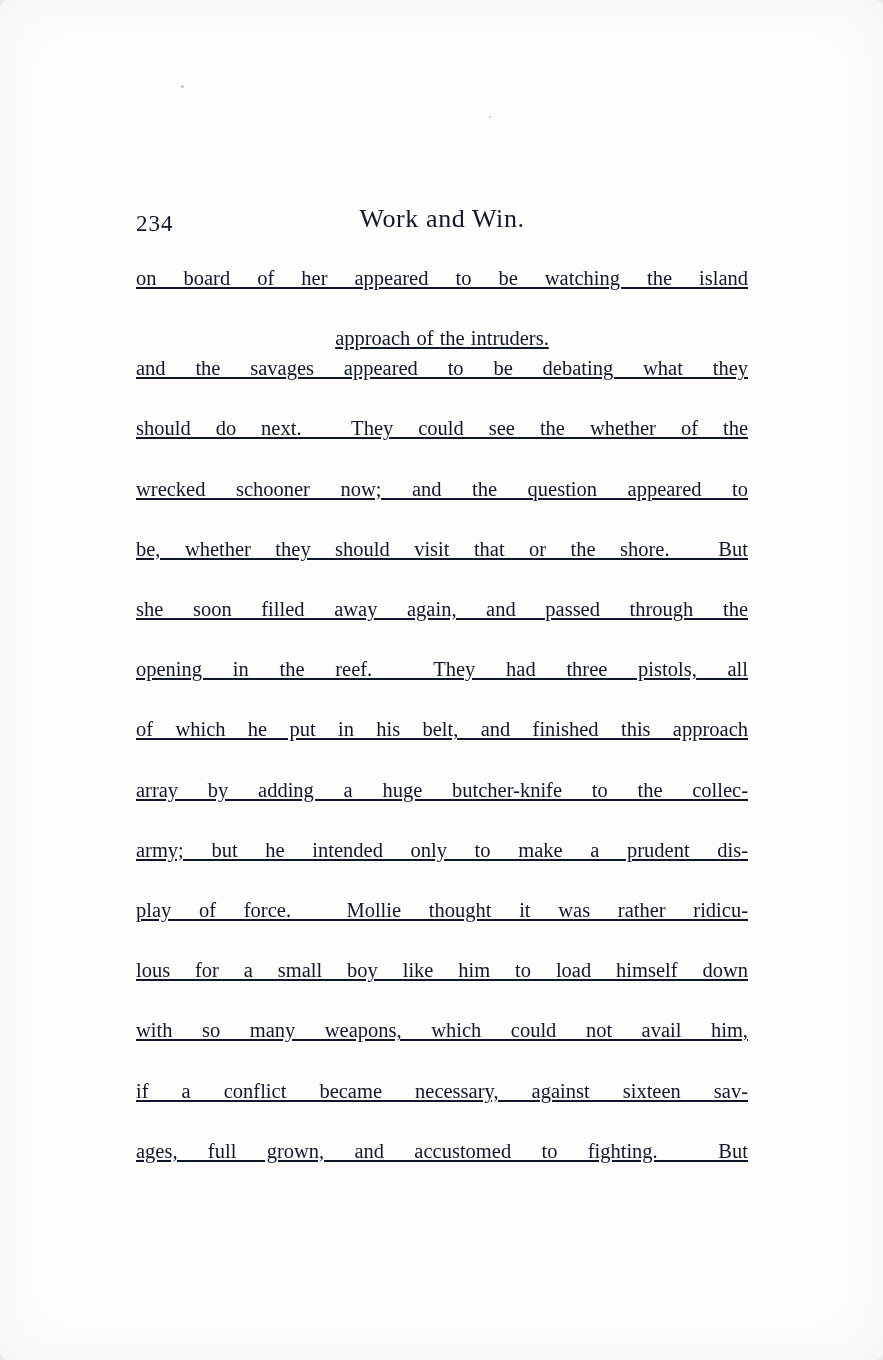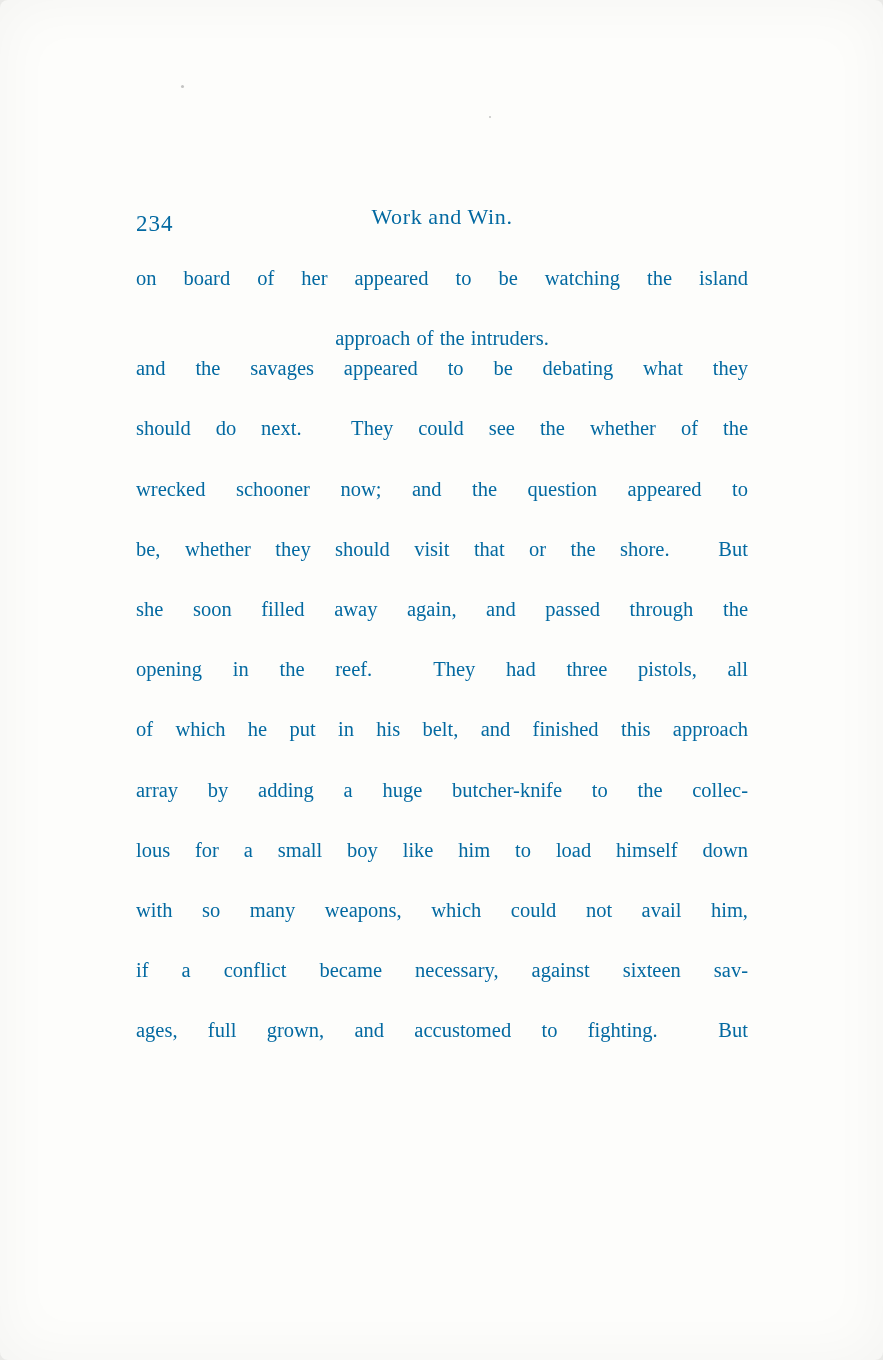--- a/index.html
+++ b/index.html
@@ -8,21 +8,21 @@
     background: #e9e9e7;
   }
   .page {
     position: relative;
     width: 883px;
     height: 1360px;
     margin: 0 auto;
     background: #fdfdfb;
     box-shadow: inset 0 0 60px rgba(0,0,0,0.04);
     font-family: "Liberation Serif", "DejaVu Serif", serif;
-    color: #0369a1;
+    color: #0f172a;
     overflow: hidden;
     border-radius: 8px;
   }
   .speck {
     position: absolute;
     background: rgba(90,90,90,0.35);
     border-radius: 50%;
   }
   .speck-1 { left: 181px; top: 85px; width: 3px; height: 3px; }
   .speck-2 { left: 489px; top: 116px; width: 2px; height: 2px; }
@@ -38,33 +38,34 @@
   }
   .page-number {
     position: absolute;
     left: 0;
     top: 7px;
     font-size: 23px;
     letter-spacing: 1px;
   }
   .page-title {
     text-align: center;
-    font-size: 22px;
+    font-size: 26px;
     letter-spacing: 0.6px;
     white-space: nowrap;
   }
   .body-text {
     margin-top: 21px;
     font-size: 20.5px;
     line-height: 30.1px;
     word-spacing: 1px;
   }
   .line {
     text-align: justify;
     white-space: pre-wrap;
+    text-decoration: underline;
   }
   
   .line.j::after {
     content: "";
     display: inline-block;
     width: 100%;
   }
   .line.last {
     text-align: center;
   }
@@ -89,19 +90,21 @@
         <div class="line j">on board of her appeared to be watching the island</div>
         <div class="line last">approach of the intruders.</div>
         <div class="line j">and the savages appeared to be debating what they</div>
         <div class="line j">should do next.  They could see the whether of the</div>
         <div class="line j">wrecked schooner now; and the question appeared to</div>
         <div class="line j">be, whether they should visit that or the shore.  But</div>
         <div class="line j">she soon filled away again, and passed through the</div>
         <div class="line j">opening in the reef.  They had three pistols, all</div>
         <div class="line j">of which he put in his belt, and finished this approach</div>
         <div class="line j">array by adding a huge butcher-knife to the collec-</div>
+        <div class="line j">army; but he intended only to make a prudent dis-</div>
+        <div class="line j">play of force.  Mollie thought it was rather ridicu-</div>
         <div class="line j">lous for a small boy like him to load himself down</div>
         <div class="line j">with so many weapons, which could not avail him,</div>
         <div class="line j">if a conflict became necessary, against sixteen sav-</div>
         <div class="line j">ages, full grown, and accustomed to fighting.  But</div>
       </div>
   </div>
 </div>
 
 </body></html>

